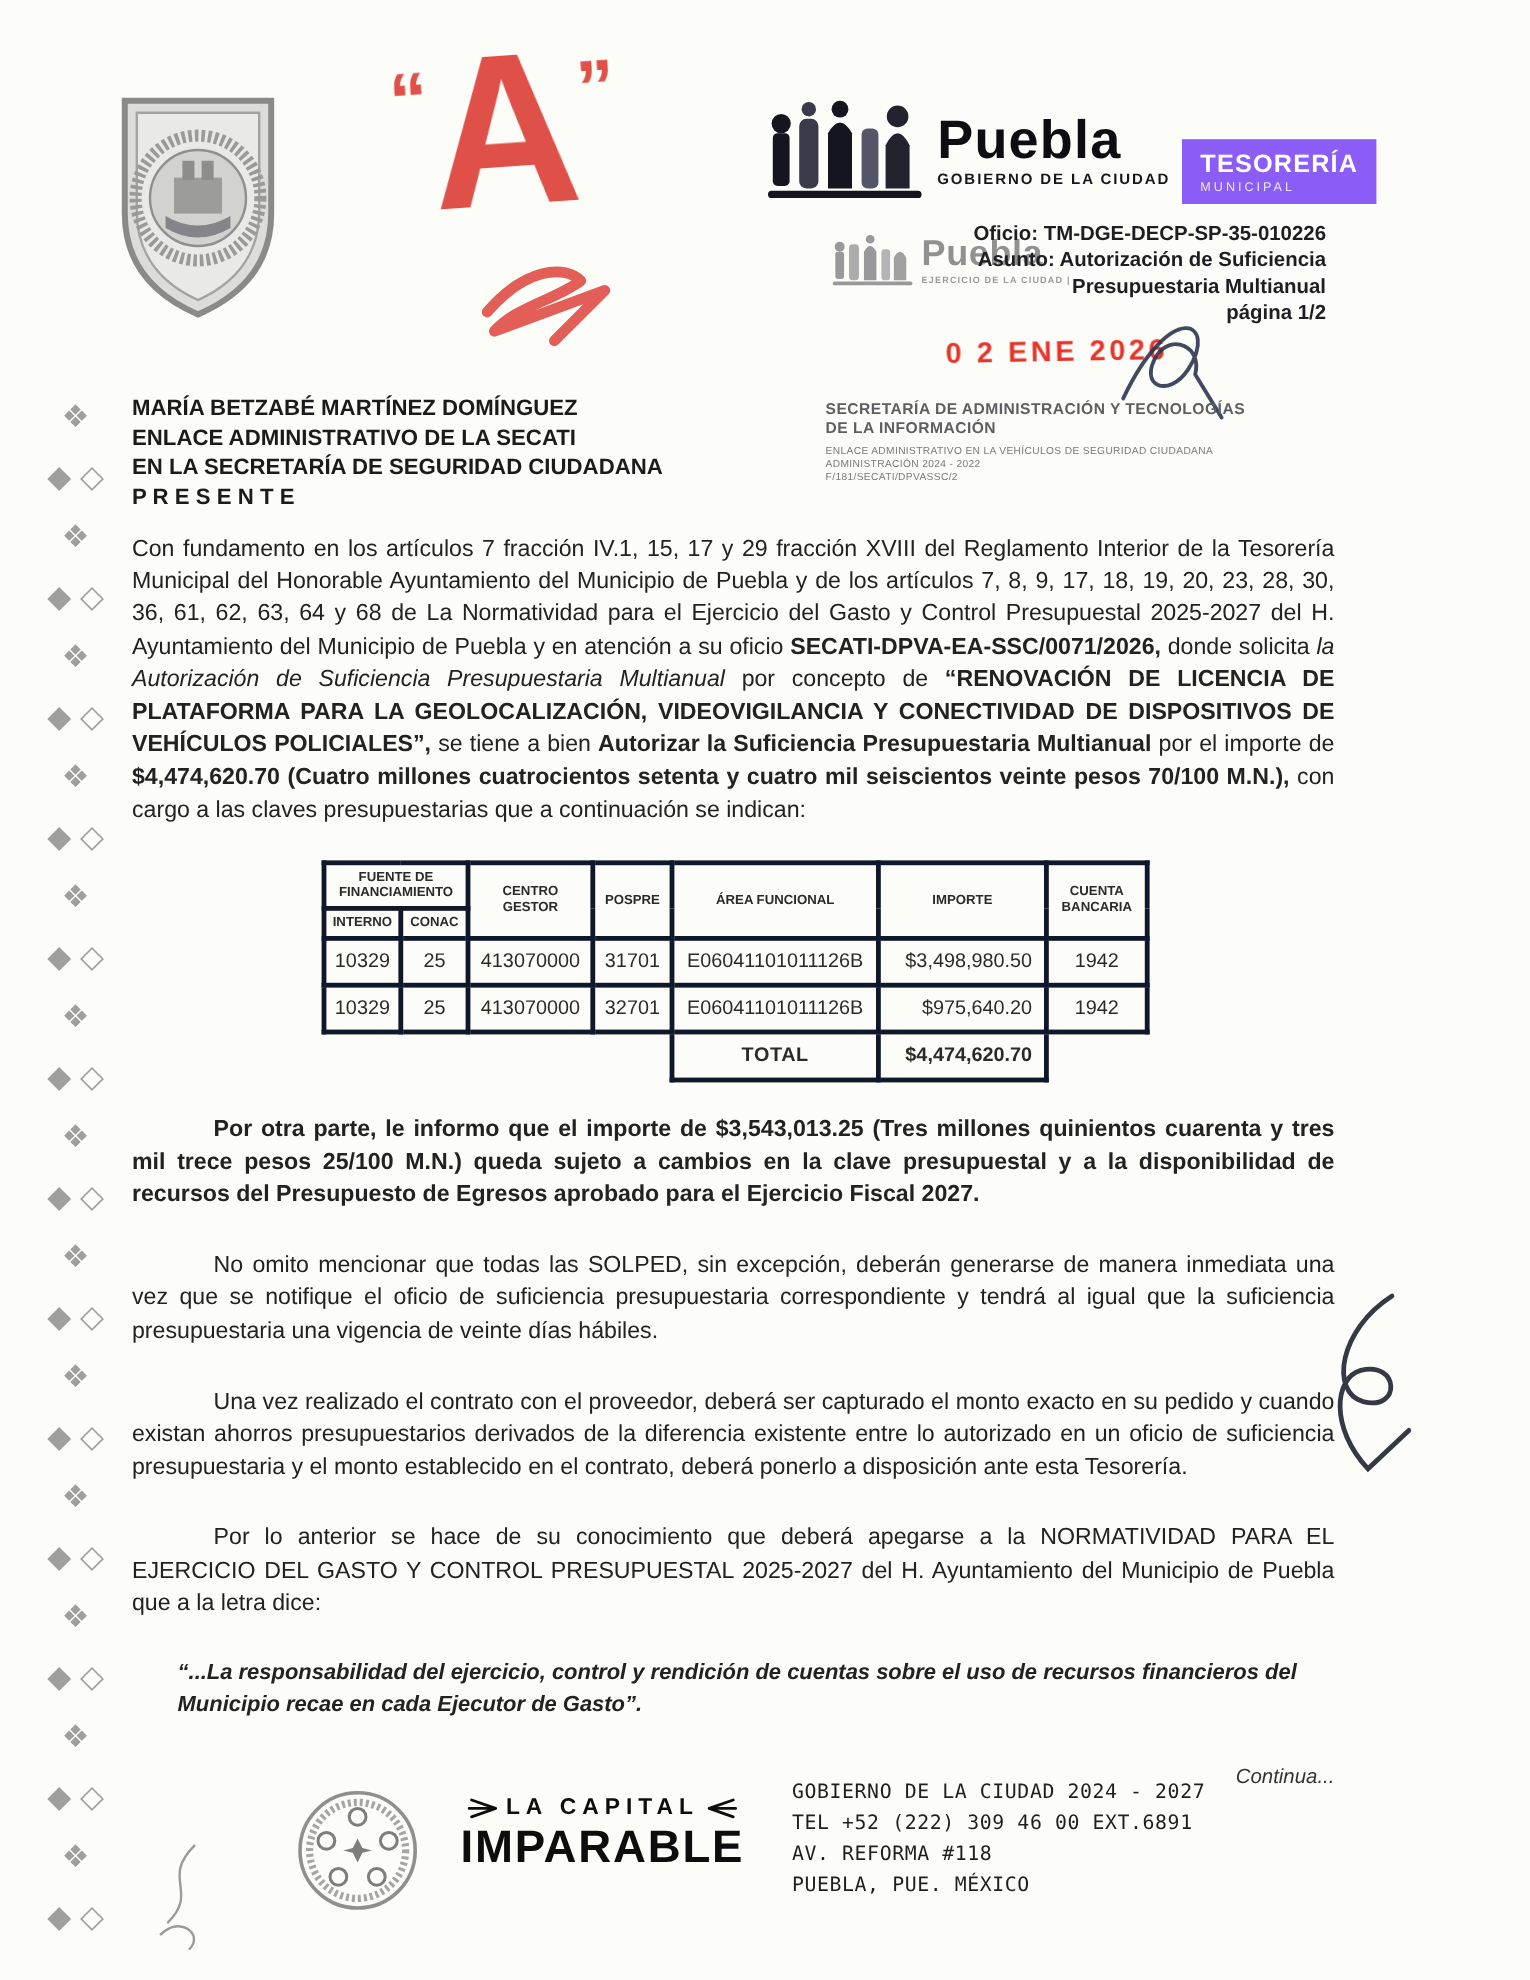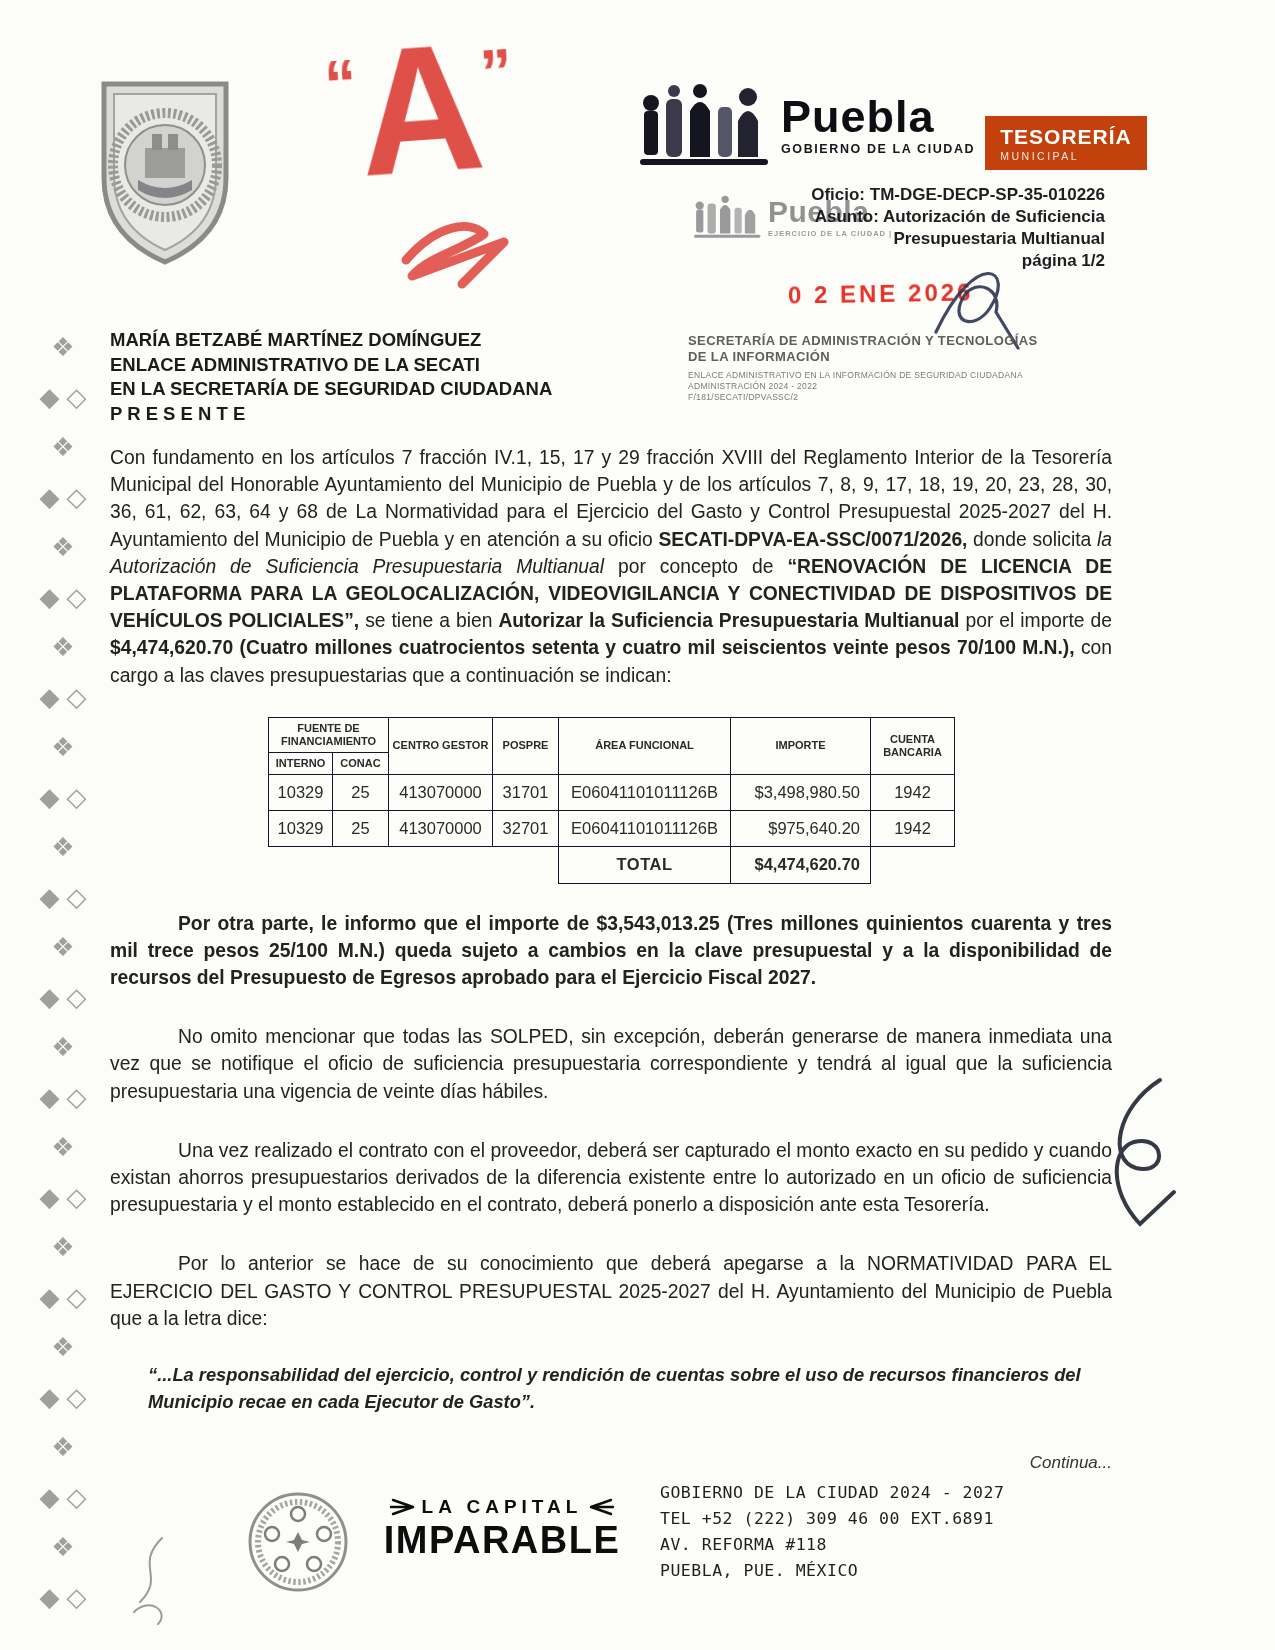--- a/index.html
+++ b/index.html
@@ -21,21 +21,21 @@
     filter:blur(.35px);opacity:.92;}
   .red-a .q{font-size:64px;font-weight:700;line-height:1;margin-top:18px;}
   .red-a .letter{font-size:172px;font-weight:700;line-height:.95;transform:scaleY(1.05);}
   .red-zigzag{position:absolute;left:392px;top:212px;}
 
   
   .brand-row{position:absolute;left:638px;top:80px;display:flex;align-items:center;}
   .brand-text{margin-left:8px;}
   .brand-name{font-size:45px;font-weight:800;color:#0e0e12;letter-spacing:1px;line-height:1;}
   .brand-tagline{font-size:12.5px;font-weight:700;letter-spacing:1.6px;color:#16161c;margin-top:3px;}
-  .tesoreria-box{background:#c2410c;color:#fff;margin-left:10px;padding:9px 15px 8px;text-align:left;margin-top:36px;}
+  .tesoreria-box{background:#8b5cf6;color:#fff;margin-left:10px;padding:9px 15px 8px;text-align:left;margin-top:36px;}
   .tes-l1{font-size:21px;font-weight:800;letter-spacing:1px;}
   .tes-l2{font-size:10.5px;letter-spacing:2.5px;margin-top:1px;color:#e8e8e8;}
 
   
   .stamp-logo{position:absolute;left:693px;top:192px;display:flex;align-items:center;
     opacity:.55;filter:grayscale(.6) blur(.3px);z-index:0;}
   .stamp-name{font-size:30px;font-weight:800;color:#3a3a44;letter-spacing:.5px;line-height:1;}
   .stamp-tagline{font-size:7.5px;font-weight:700;letter-spacing:1px;color:#4a4a52;margin-top:2px;}
 
   
@@ -69,21 +69,21 @@
   .p2{font-weight:700;margin-top:26px !important;}
   .p3{margin-top:32px !important;}
   .p4{margin-top:32px !important;}
   .p5{margin-top:32px !important;}
   .quote{font-weight:700;font-style:italic;font-size:18.3px;margin:30px 0 0 38px !important;
     text-align:left;line-height:1.45;}
   .continua{text-align:right;font-style:italic;font-size:17px;margin-top:36px !important;color:#333;}
 
   
   .budget-table{border-collapse:collapse;margin:28px 0 4px 158px;color:#2a2a2a;}
-  .budget-table th,.budget-table td{border:1px solid #0f172a;}
+  .budget-table th,.budget-table td{border:4px solid #0f172a;}
   .budget-table th{font-size:11px;font-weight:700;text-align:center;padding:4px 3px;line-height:13px;}
   .budget-table td{font-size:16.5px;text-align:center;padding:6px 5px;margin-left:32px;}
   .td-importe{text-align:right !important;padding-right:10px !important;}
   .td-empty{border:none !important;}
   .total-label{font-weight:800;font-size:17.5px;letter-spacing:.5px;}
   .total-value{font-weight:800;font-size:18px;text-align:right !important;padding-right:10px !important;}
 
   
   .footer-seal{position:absolute;left:246px;top:1490px;}
   .capital-logo{position:absolute;left:368px;top:1496px;width:268px;text-align:center;color:#0d0d0d;}
@@ -201,21 +201,21 @@
   <div class="addressee">
     <div>MARÍA BETZABÉ MARTÍNEZ DOMÍNGUEZ</div>
     <div>ENLACE ADMINISTRATIVO DE LA SECATI</div>
     <div>EN LA SECRETARÍA DE SEGURIDAD CIUDADANA</div>
     <div>P R E S E N T E</div>
   </div>
 
   <div class="received-stamp">
     <div class="rs-big">SECRETARÍA DE ADMINISTRACIÓN Y TECNOLOGÍAS</div>
     <div class="rs-big">DE LA INFORMACIÓN</div>
-    <div class="rs-small rs-gap">ENLACE ADMINISTRATIVO EN LA INFORMACIÓN DE SEGURIDAD CIUDADANA</div>
+    <div class="rs-small rs-gap">ENLACE ADMINISTRATIVO EN LA VEHÍCULOS DE SEGURIDAD CIUDADANA</div>
     <div class="rs-small">ADMINISTRACIÓN 2024 - 2022</div>
     <div class="rs-small">F/181/SECATI/DPVASSC/2</div>
   </div>
 
   <div class="content">
 
     <p>
       <span>Con fundamento en los artículos 7 fracción IV.1, 15, 17 y 29 fracción XVIII del Reglamento Interior de la Tesorería Municipal del Honorable Ayuntamiento del Municipio de Puebla y de los artículos 7, 8, 9, 17, 18, 19, 20, 23, 28, 30, 36, 61, 62, 63, 64 y 68 de La Normatividad para el Ejercicio del Gasto y Control Presupuestal 2025-2027 del H. Ayuntamiento del Municipio de Puebla y en atención a su oficio </span><span class="b">SECATI-DPVA-EA-SSC/0071/2026,</span><span> donde solicita </span><span class="i">la Autorización de Suficiencia Presupuestaria Multianual</span><span> por concepto de </span><span class="b">“RENOVACIÓN DE LICENCIA DE PLATAFORMA PARA LA GEOLOCALIZACIÓN, VIDEOVIGILANCIA Y CONECTIVIDAD DE DISPOSITIVOS DE VEHÍCULOS POLICIALES”,</span><span> se tiene a bien </span><span class="b">Autorizar la Suficiencia Presupuestaria Multianual</span><span> por el importe de </span><span class="b">$4,474,620.70 (Cuatro millones cuatrocientos setenta y cuatro mil seiscientos veinte pesos 70/100 M.N.),</span><span> con cargo a las claves presupuestarias que a continuación se indican:</span>
     </p>
 

